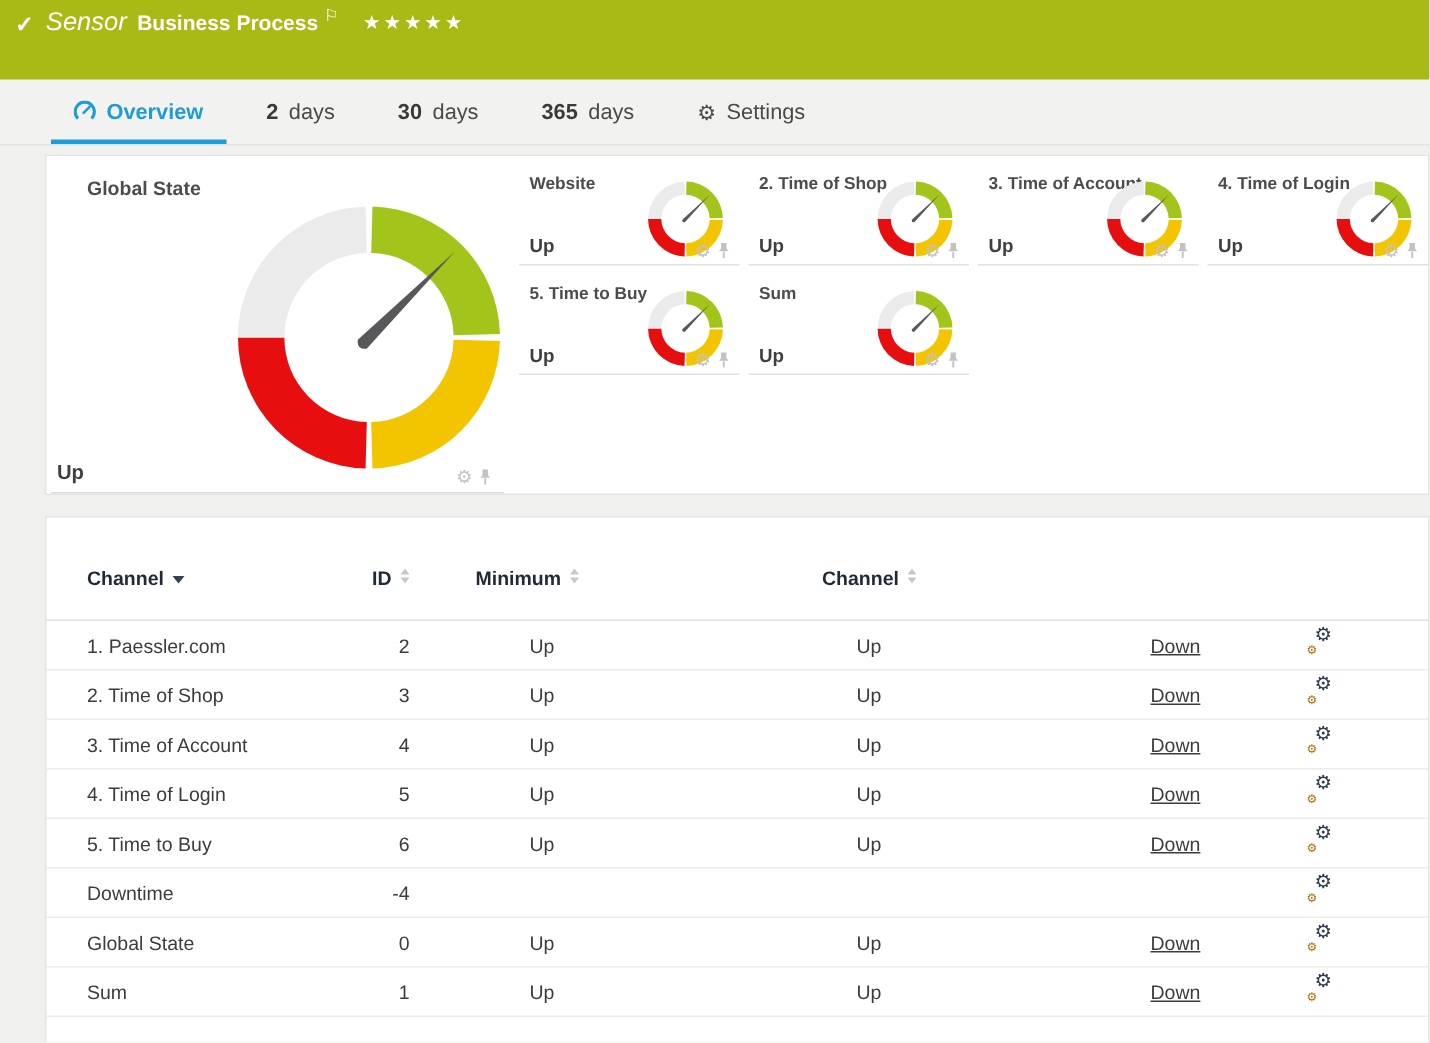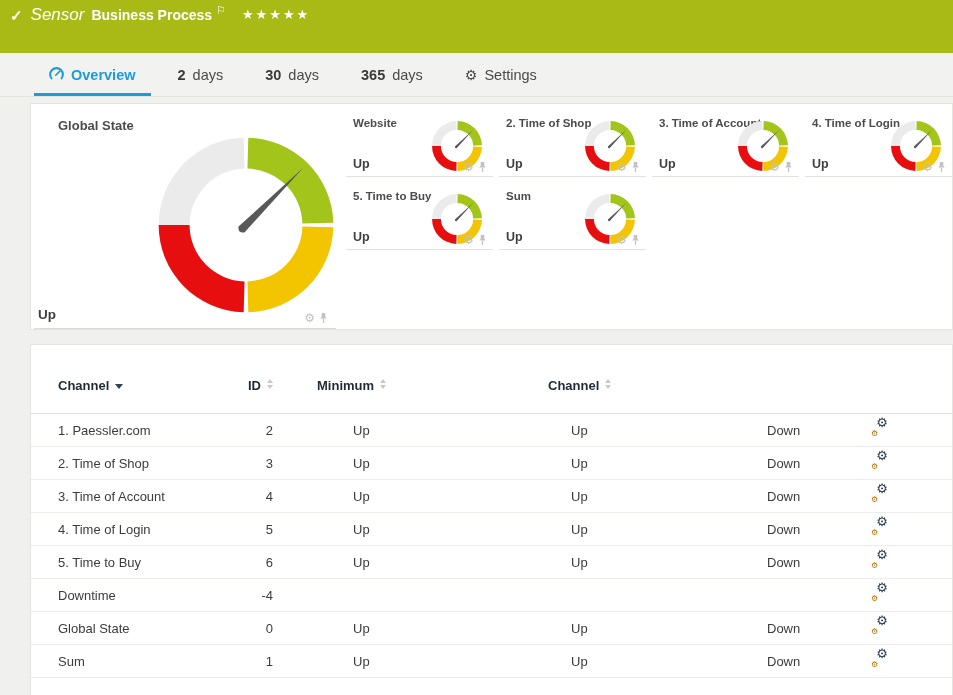--- a/index.html
+++ b/index.html
@@ -60,21 +60,21 @@
   .th-min{margin-left:44px;}
   .th-max{margin-left:57px;}
   .caret{display:inline-block;margin-left:6px;width:0;height:0;border-left:4px solid transparent;border-right:4px solid transparent;border-top:5px solid #32404f;vertical-align:1px;}
   .sort{display:inline-block;margin-left:6px;vertical-align:1px;}
   .sort i{display:block;width:0;height:0;border-left:3.5px solid transparent;border-right:3.5px solid transparent;}
   .sort .up{border-bottom:4px solid #c8c8c8;margin-bottom:2px;}
   .sort .dn{border-top:4px solid #c8c8c8;}
   .trow{height:33px;border-bottom:1px solid #ececea;font-size:13px;color:var(--txt);}
   .c-id{text-align:right;}
   .c-last,.c-min{padding-left:80px;}
-  .c-max{padding-left:83px;}
+  .c-max{padding-left:83px;text-decoration:underline;}
   .c-set{padding-left:17px;}
   .chset{position:relative;display:inline-block;width:17px;height:17px;cursor:pointer;}
   .g-big{position:absolute;right:0;top:-4px;font-size:13px;color:#2e3e50;line-height:1;}
   .g-small{position:absolute;left:0;bottom:-1px;font-size:8px;color:#b06f00;line-height:1;}
 </style>
 </head>
 <body>
 
 <header class="topbar">
   <div class="hdr-line1">

